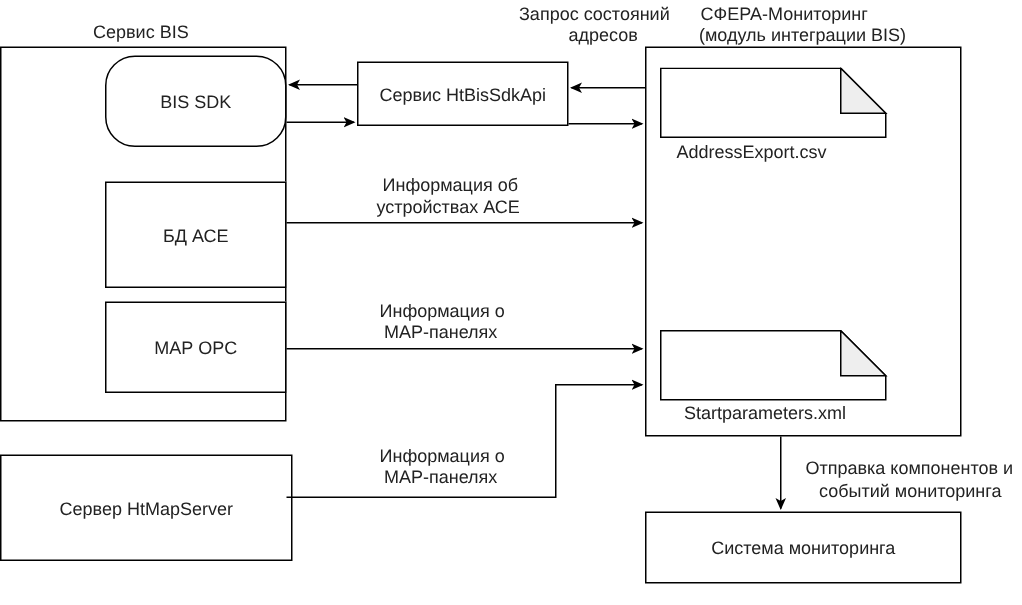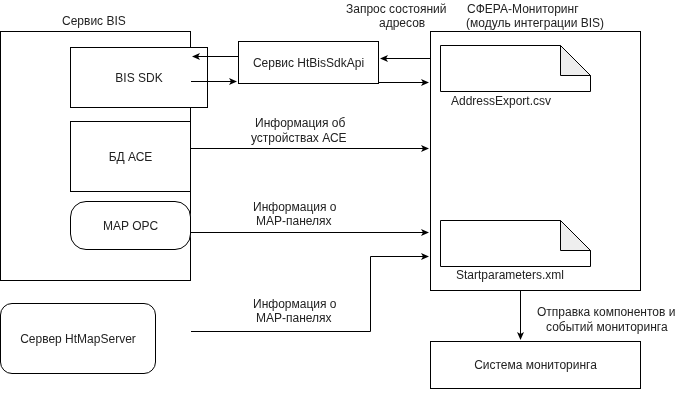--- a/index.html
+++ b/index.html
@@ -15,33 +15,33 @@
 </head>
 <body>
 
 <div class="label" style="left:62px;top:14px;">Сервис BIS</div>
 <div class="label" style="left:467px;top:2px;">СФЕРА-Мониторинг</div>
 <div class="label" style="left:466px;top:16px;">(модуль интеграции BIS)</div>
 
 <div class="box" style="left:0px;top:31px;width:191px;height:250px;"></div>
 <div class="box" style="left:430px;top:31px;width:211px;height:260px;"></div>
 
-<div class="box" style="left:70px;top:47px;width:138px;height:61px;">
+<div class="box" style="left:70px;top:37px;width:121px;height:61px;border-radius:20px;">
     <span>BIS SDK</span>
   </div>
 <div class="box" style="left:70px;top:121px;width:121px;height:71px;">
     <span>БД АСЕ</span>
   </div>
-<div class="box" style="left:70px;top:201px;width:121px;height:49px;border-radius:16px;">
+<div class="box" style="left:70px;top:201px;width:121px;height:61px;">
     <span>МАР ОРС</span>
   </div>
 <div class="box" style="left:238px;top:41px;width:141px;height:43px;">
     <span>Сервис HtBisSdkApi</span>
   </div>
-<div class="box" style="left:0px;top:303px;width:156px;height:71px;border-radius:12px;">
+<div class="box" style="left:0px;top:303px;width:195px;height:71px;">
     <span>Сервер HtMapServer</span>
   </div>
 <div class="box" style="left:430px;top:341px;width:211px;height:48px;">
     <span>Система мониторинга</span>
   </div>
 
 <svg class="doc" style="left:440px;top:45px;" width="152" height="48">
   <path d="M0.5 0.5 H120.5 L150.5 30.5 V46.5 H0.5 Z" fill="#fff" stroke="#000"></path>
   <path d="M120.5 0.5 V30.5 H150.5 Z" fill="#eeeeee" stroke="#000"></path>
 </svg>

